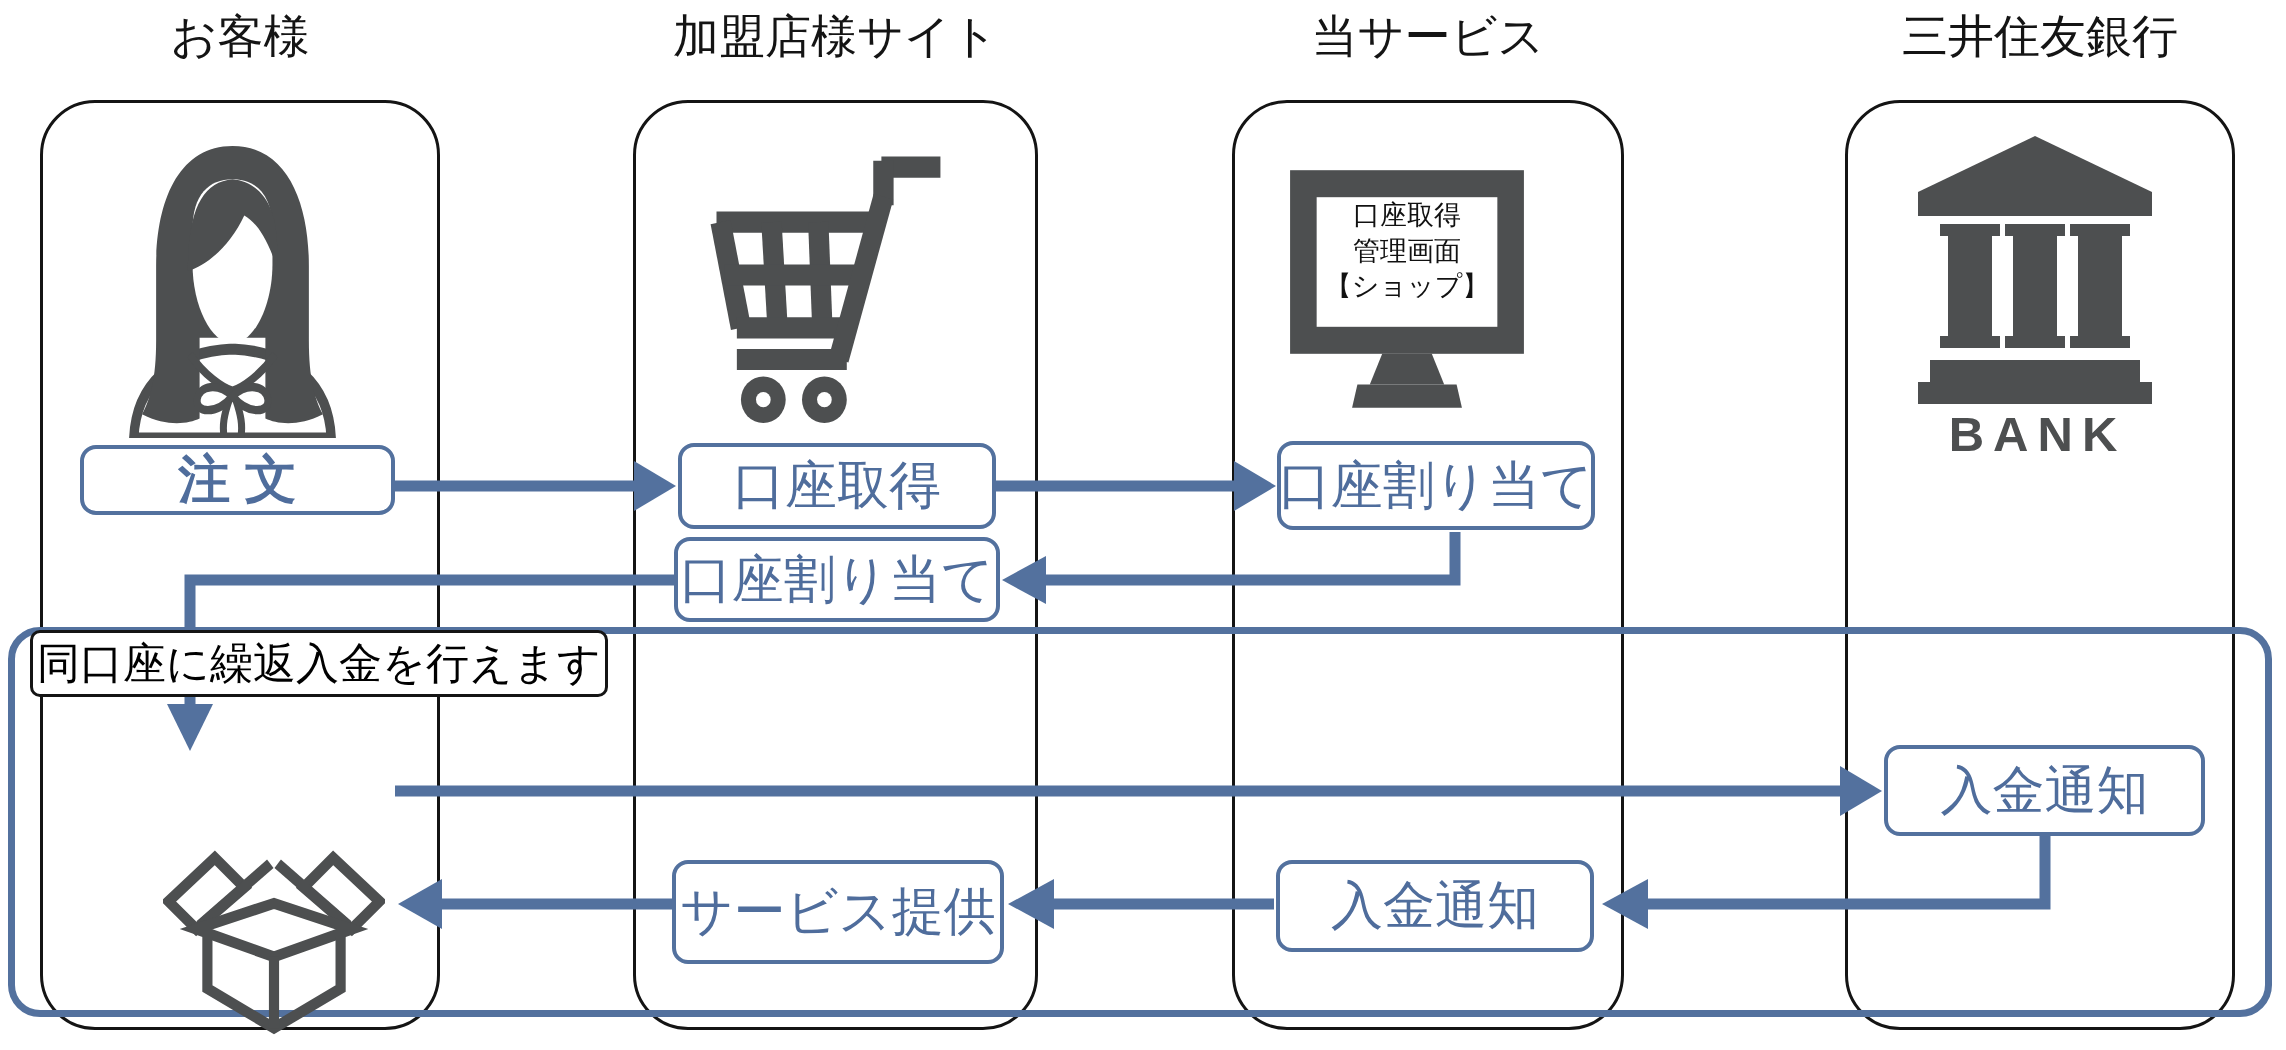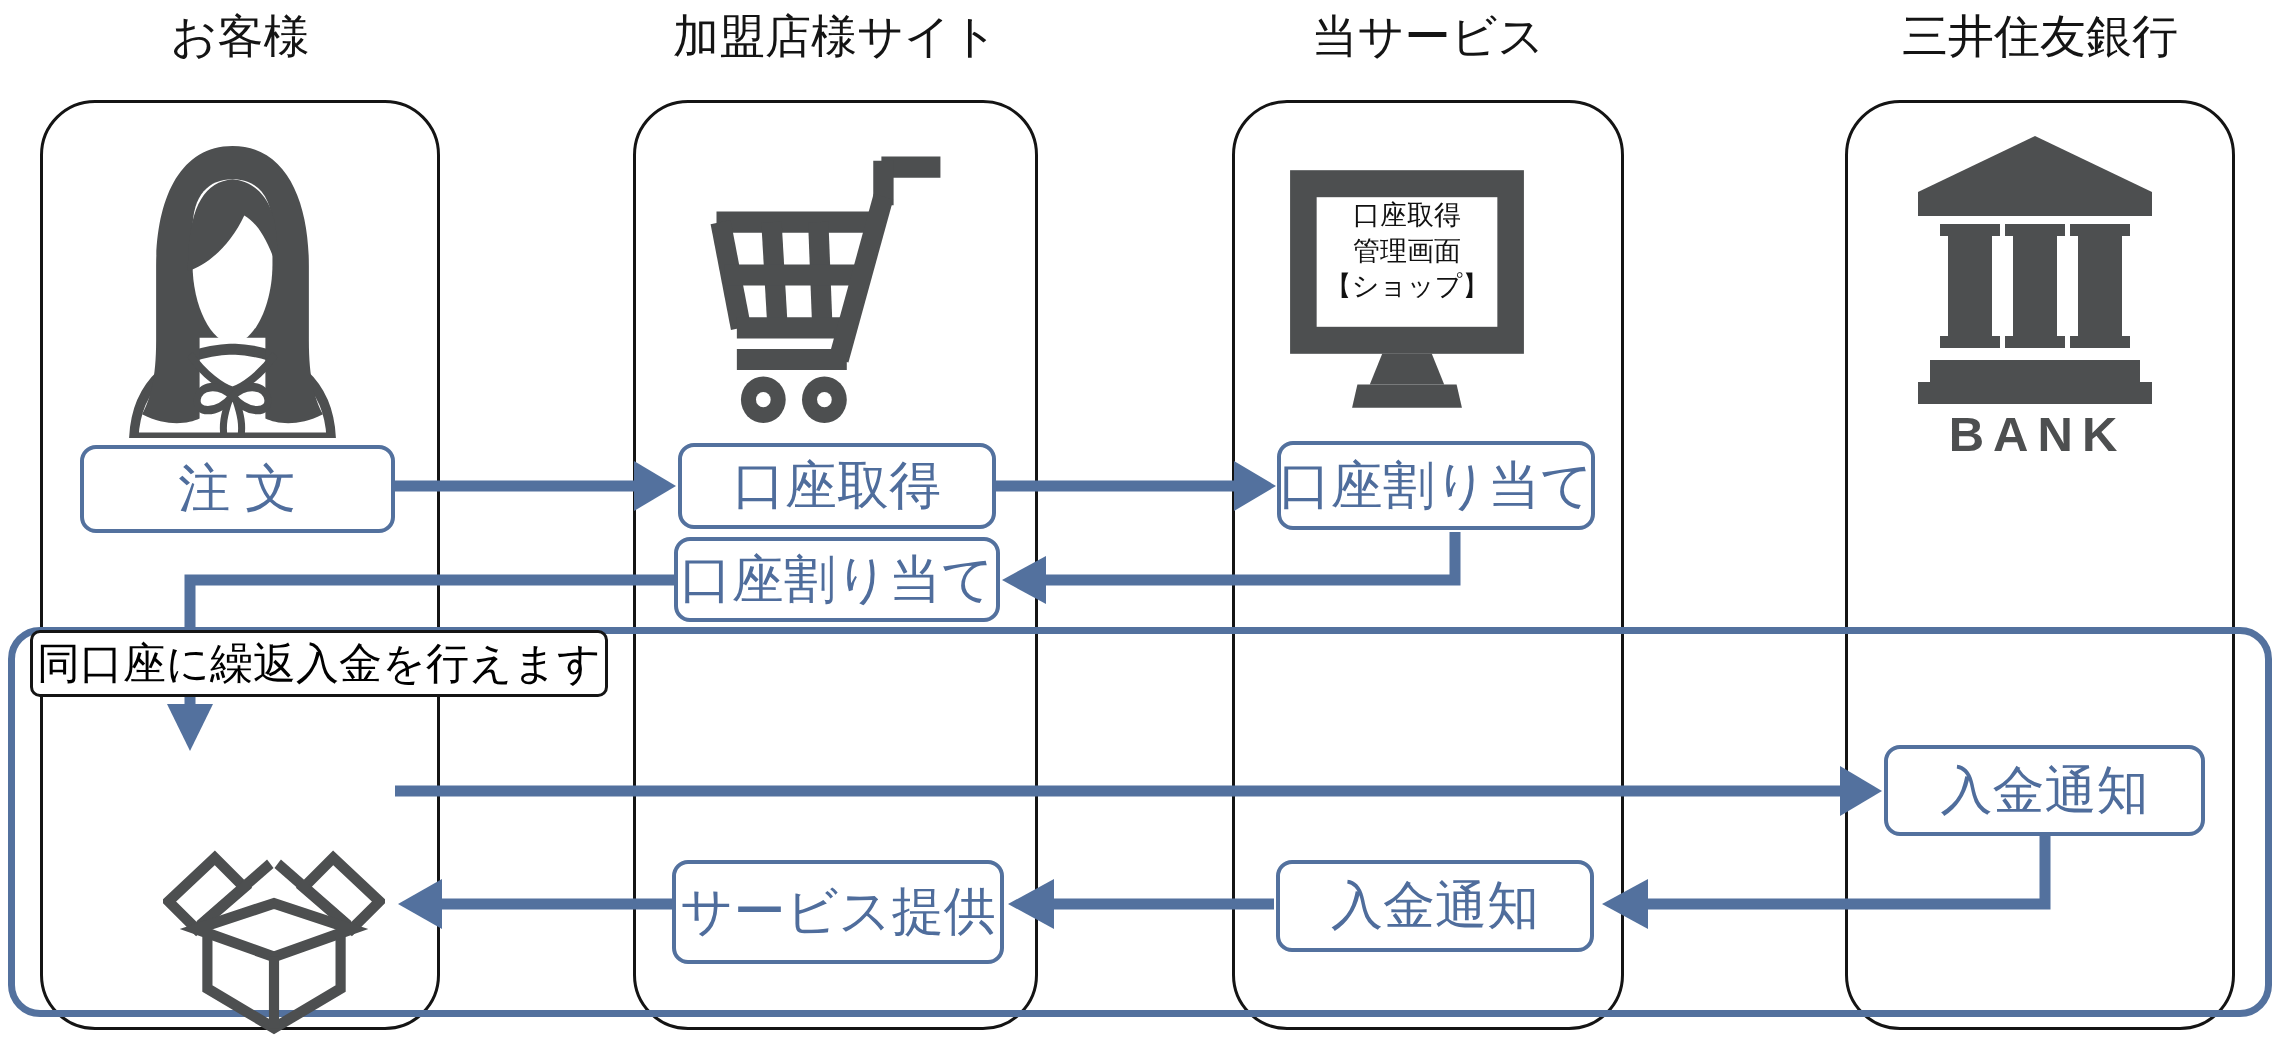--- a/index.html
+++ b/index.html
@@ -34,21 +34,21 @@
   #icon-openbox{left:163px;top:838px;width:222px;height:198px;}
 
   .monitor-text{position:absolute;left:1320px;top:198px;width:174px;z-index:4;
                 font-size:27px;line-height:1.32;text-align:center;color:#111;}
   .bank-caption{position:absolute;left:1915px;top:406px;width:245px;z-index:4;text-align:center;
                 font-size:49px;font-weight:bold;letter-spacing:9px;color:#4d4f50;white-space:nowrap;}
 
   
   .fbox{position:absolute;border:4px solid #53719e;border-radius:16px;background:#fff;color:#4f6d9c;
         display:flex;align-items:center;justify-content:center;font-size:52px;z-index:4;white-space:nowrap;}
-  #b-order{left:80px;top:445px;width:315px;height:88px;}
+  #b-order{left:80px;top:445px;width:315px;height:70px;font-weight:bold;}
   #b-account-get{left:678px;top:443px;width:318px;height:86px;}
   #b-assign-service{left:1277px;top:441px;width:318px;height:89px;}
   #b-assign-merchant{left:674px;top:537px;width:326px;height:85px;}
   #b-deposit{left:80px;top:745px;width:315px;height:91px;}
   #b-notice-bank{left:1884px;top:745px;width:321px;height:91px;}
   #b-service-provide{left:672px;top:860px;width:332px;height:104px;}
   #b-notice-service{left:1276px;top:860px;width:318px;height:92px;}
 
   
   .arrows{position:absolute;left:0;top:0;width:2286px;height:1050px;z-index:5;pointer-events:none;}

